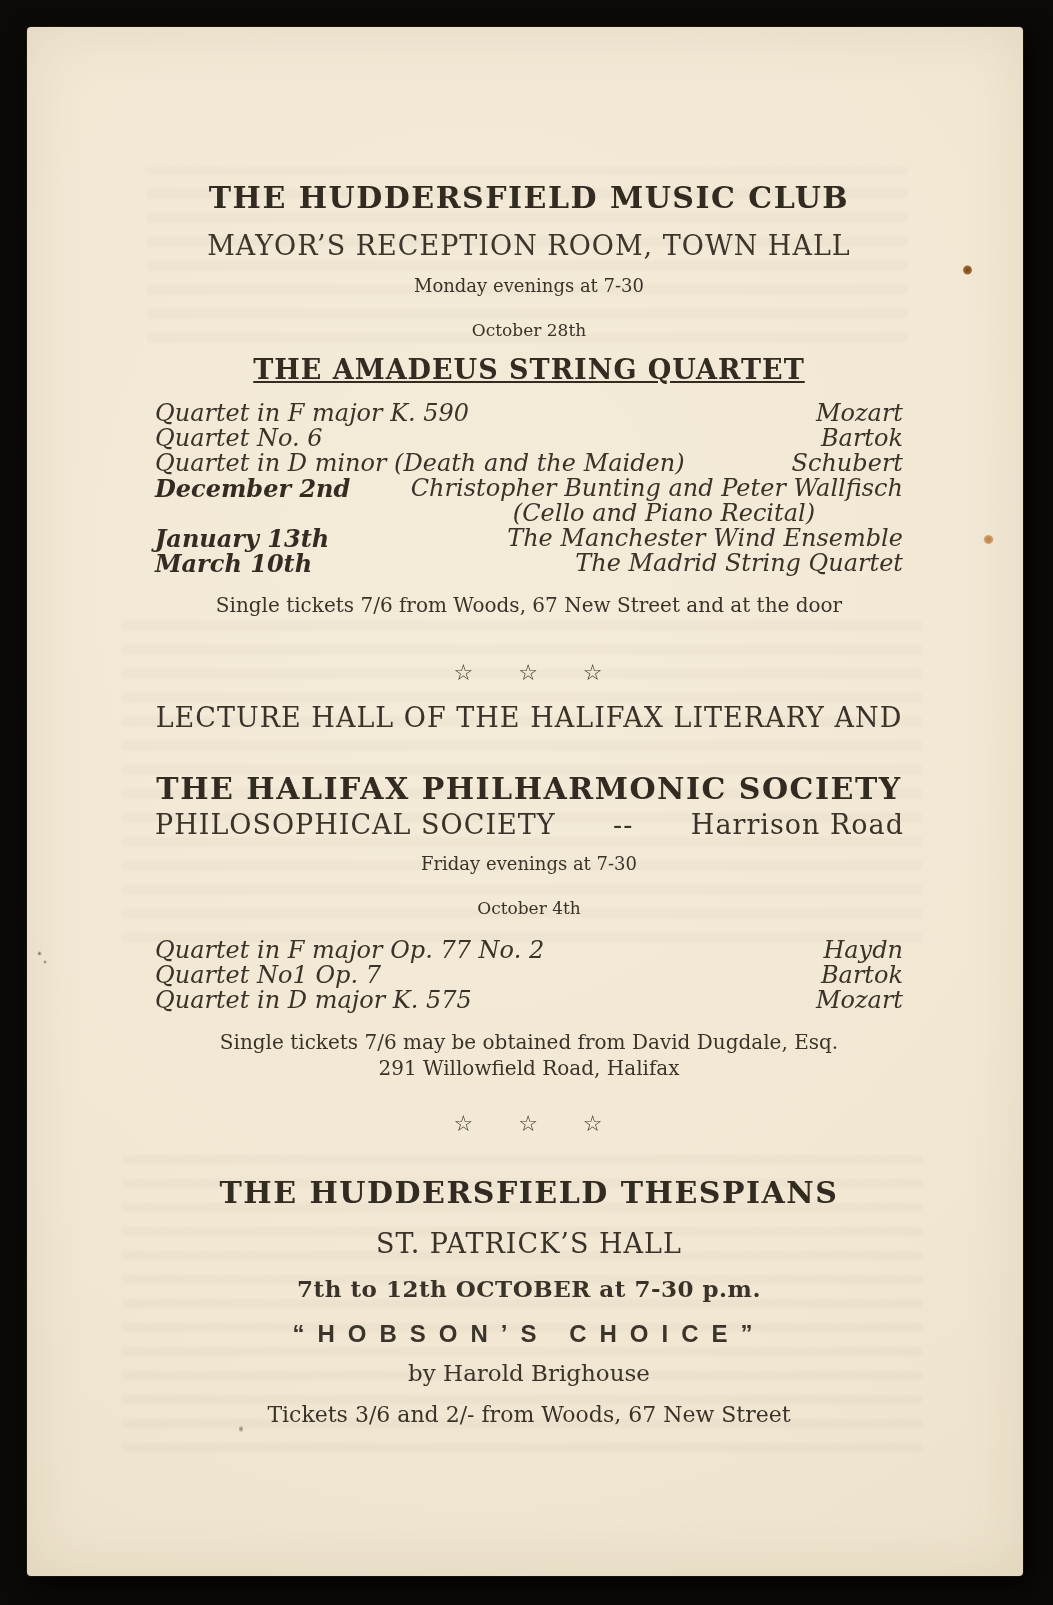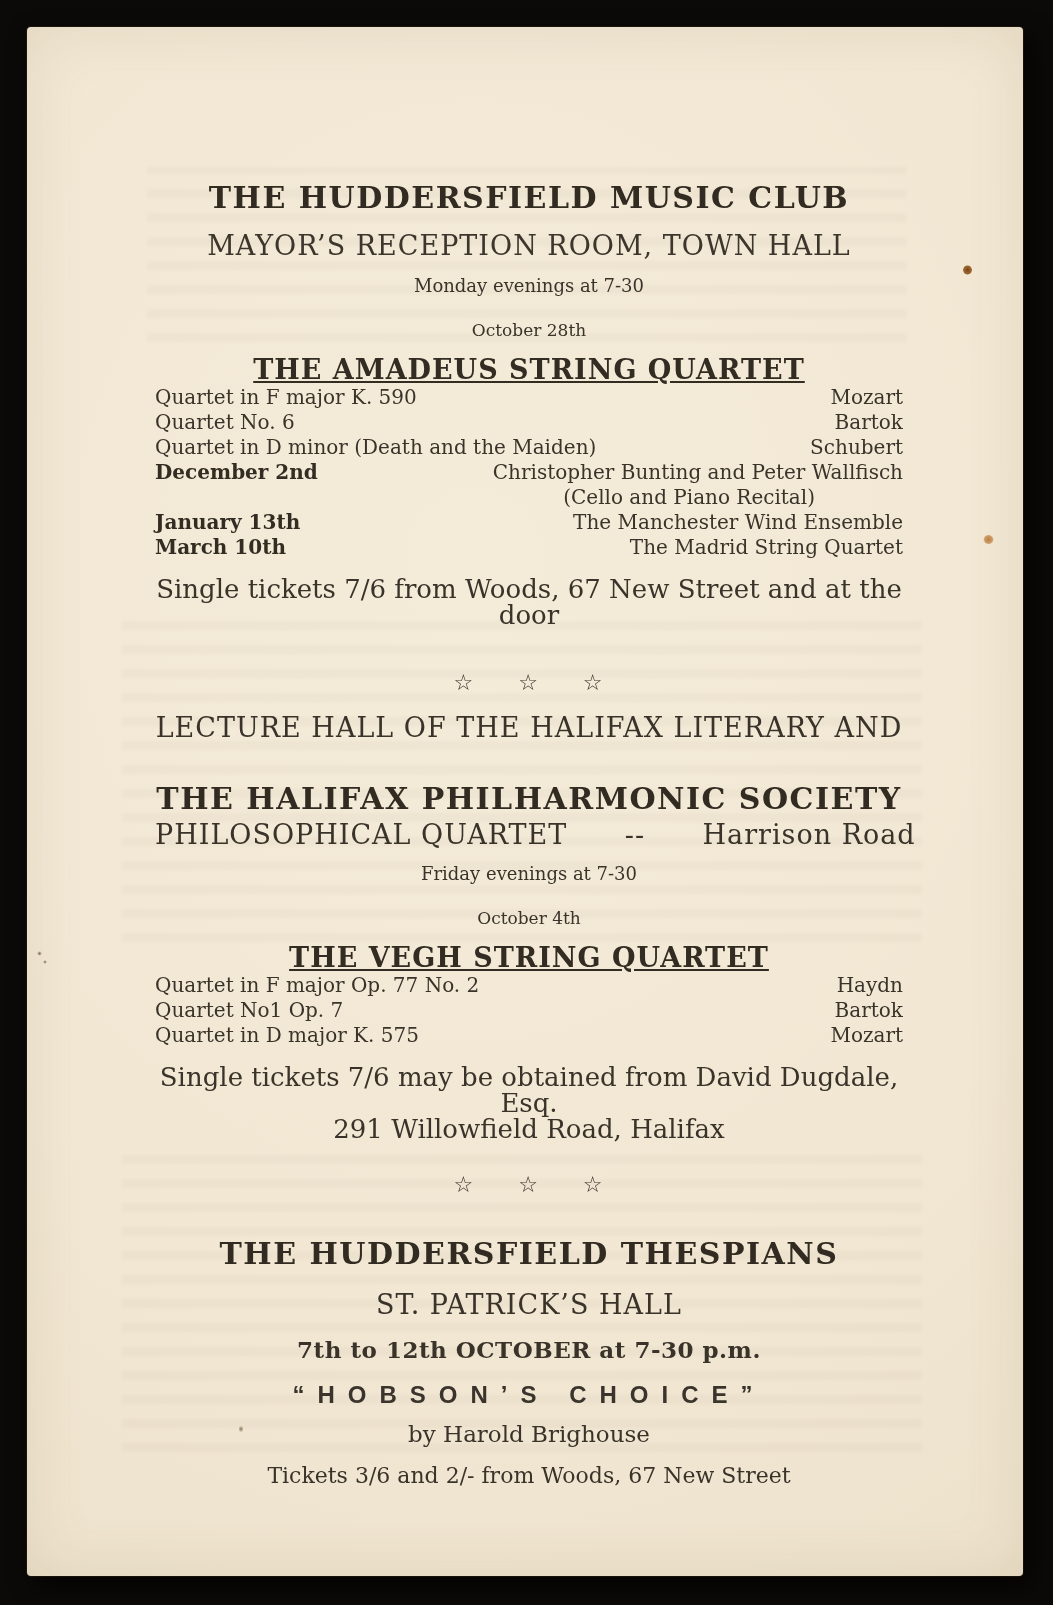--- a/index.html
+++ b/index.html
@@ -26,29 +26,29 @@
     line-height:38px;
   }
   .venue-caps{
     font-size:27px;letter-spacing:1px;line-height:34px;margin-top:12px;color:#3d362c;
   }
   .small-line{font-size:18px;line-height:28px;margin-top:9px;}
   .date-line{font-size:17px;line-height:28px;margin-top:16px;}
   .performer{
     font-size:27px;font-weight:bold;letter-spacing:1px;margin-top:10px;color:#332c22;text-decoration:underline;
   }
-  .programme{font-size:20px;line-height:25px;}
+  .programme{margin-top:16px;font-size:24px;line-height:25px;font-style:italic;}
   .prog-row{display:flex;justify-content:space-between;align-items:baseline;}
   .prog-row .work{text-align:left;}
   .prog-row .composer{text-align:right;}
   .event-row{display:flex;align-items:flex-start;}
   .event-row .edate{font-weight:bold;white-space:nowrap;color:#332c22;}
   .event-row .ename{flex:1;text-align:right;}
   .note-line{text-align:right;padding-right:88px;}
-  .tickets{font-size:26px;line-height:26px;margin-top:16px;}
+  .tickets{font-size:20px;line-height:26px;margin-top:16px;}
   .stars{
     font-size:22px;letter-spacing:2px;word-spacing:34px;margin-top:42px;color:#3a332a;
   }
   .stars2{margin-top:30px;}
   .sec2-title{margin-top:36px;}
   .lecture1{font-size:27px;letter-spacing:1px;line-height:33px;margin-top:16px;}
   .lecture2{font-size:27px;letter-spacing:1px;line-height:33px;white-space:pre;}
   .thespians-title{margin-top:38px;}
   .hall-line{font-size:27px;letter-spacing:1px;margin-top:16px;}
   .oct-dates{font-size:23px;font-weight:600;letter-spacing:.5px;margin-top:16px;}
@@ -131,24 +131,23 @@
         <span class="ename">The Madrid String Quartet</span>
       </div>
     </div>
 
     <div class="center tickets">Single tickets 7/6 from Woods, 67 New Street and at the door</div>
 
     <div class="center stars">☆ ☆ ☆</div>
 
     <div class="center lecture1">LECTURE HALL OF THE HALIFAX LITERARY AND</div>
     <div class="center main-title sec2-title">THE HALIFAX PHILHARMONIC SOCIETY</div>
-    <div class="center lecture2">PHILOSOPHICAL QUARTET      --      Harrison Road</div>
+    <div class="center lecture2">PHILOSOPHICAL SOCIETY      --      Harrison Road</div>
     <div class="center small-line">Friday evenings at 7-30</div>
     <div class="center date-line">October 4th</div>
-    <div class="center performer">THE VEGH STRING QUARTET</div>
 
     <div class="programme">
       <div class="prog-row">
         <span class="work">Quartet in F major Op. 77 No. 2</span>
         <span class="composer">Haydn</span>
       </div>
       <div class="prog-row">
         <span class="work">Quartet No1 Op. 7</span>
         <span class="composer">Bartok</span>
       </div>

